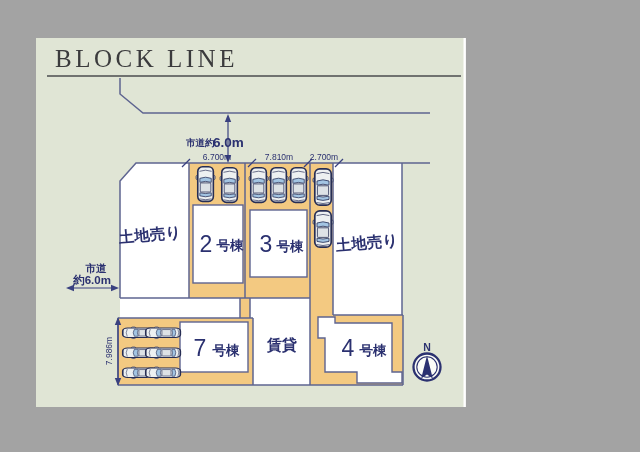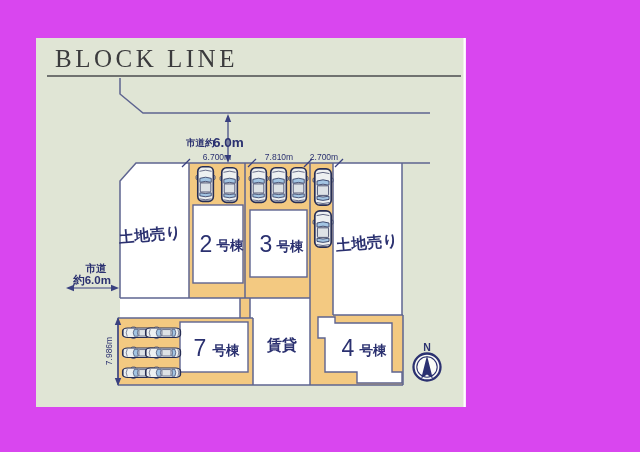--- a/index.html
+++ b/index.html
@@ -1,16 +1,16 @@
 <!DOCTYPE html>
 <html><head>
 <meta charset="utf-8">
 <style>
   html,body{margin:0;padding:0;background:#000;}
-  .stage{position:relative;width:640px;height:452px;background:#d946ef;overflow:hidden;
+  .stage{position:relative;width:640px;height:452px;background:#a3a3a3;overflow:hidden;
          font-family:"Liberation Sans",sans-serif;}
   svg text{font-family:"Liberation Sans",sans-serif;}
   svg .serif{font-family:"Liberation Serif","DejaVu Serif",serif;}
 </style>
 </head>
 <body>
 
 <div class="stage">
 <svg width="640" height="452" viewBox="0 0 640 452">
   <defs>

